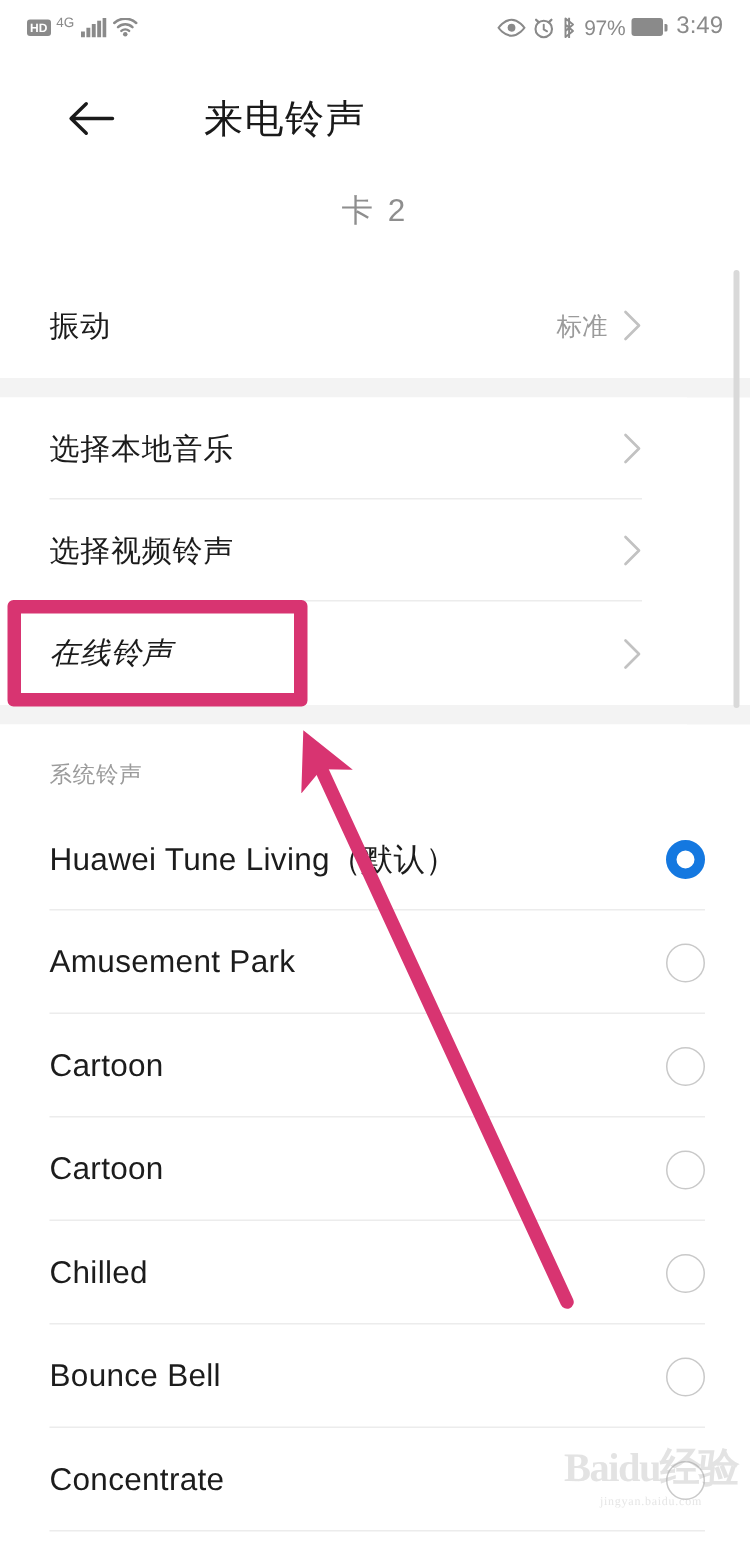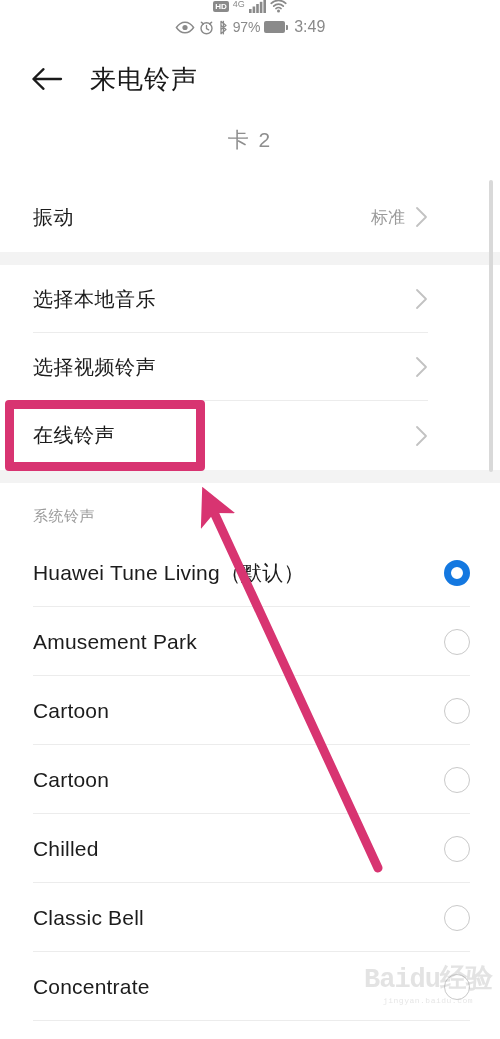--- a/index.html
+++ b/index.html
@@ -15,21 +15,20 @@
     background:#ffffff;
   }
 
   
   .statusbar {
     position:absolute; top:0; left:0;
     width:500px; height:36px;
     display:flex; align-items:center;
     justify-content:space-between;
     padding:0 18px;
-    flex-direction:column;
   }
   .sb-left { display:flex; align-items:center; gap:4px; }
   .sb-right { display:flex; align-items:center; gap:4px; }
   .hd-badge {
     display:inline-block;
     font-size:8px; font-weight:bold; color:#ffffff;
     background:#8a8a8a;
     border-radius:2px;
     padding:1px 2px 1px 2px;
     line-height:9px;
@@ -60,21 +59,22 @@
     position:absolute; right:0; top:4px;
     width:2px; height:5px;
     background:#8a8a8a; border-radius:0 1px 1px 0;
   }
 
   
   .header {
     position:absolute; top:36px; left:0;
     width:448px; height:86px;
     display:flex; align-items:center;
-    padding-left:30px;
+    padding-left:44px;
+    gap:32px;
   }
   .back-arrow {
     width:34px; height:34px;
     display:flex; align-items:center; justify-content:center;
     cursor:pointer;
   }
   .page-title {
     font-size:26px; color:#1a1a1a;
     margin-left:26px; letter-spacing:1px;
   }
@@ -190,21 +190,21 @@
     box-sizing:border-box;
   }
 
   
   .watermark {
     position:absolute;
     right:8px; bottom:34px;
     font-size:27px; font-weight:bold;
     color:rgba(168,168,168,0.32);
     letter-spacing:-1px;
-    font-family:Liberation Mono, monospace;
+    font-family:Liberation Serif, serif;
   }
   .watermark small {
     display:block;
     font-size:8px; font-weight:normal;
     letter-spacing:0.5px;
     text-align:center;
     color:rgba(168,168,168,0.30);
   }
 </style>
 </head>
@@ -306,21 +306,21 @@
     <div class="row" style="height:68px;">
       <span class="label">选择视频铃声</span>
       <span class="chev">
         <svg width="13" height="22" viewBox="0 0 13 22">
           <path d="M2 2l9 9-9 9" stroke="#c2c2c2" stroke-width="1.8" fill="none" stroke-linecap="round" stroke-linejoin="round"></path>
         </svg>
       </span>
       <span class="divider"></span>
     </div>
 
-    <div class="row" style="height:69px;">
+    <div class="row" style="height:69px;font-style:italic;">
       <span class="label">在线铃声</span>
       <span class="chev">
         <svg width="13" height="22" viewBox="0 0 13 22">
           <path d="M2 2l9 9-9 9" stroke="#c2c2c2" stroke-width="1.8" fill="none" stroke-linecap="round" stroke-linejoin="round"></path>
         </svg>
       </span>
     </div>
   </div>
 
   <div class="gap" style="top:470px; height:13px;"></div>
@@ -354,21 +354,21 @@
         <span class="tone-div"></span>
       </div>
 
       <div class="tone-row">
         <span class="tname">Chilled</span>
         <span class="radio"></span>
         <span class="tone-div"></span>
       </div>
 
       <div class="tone-row">
-        <span class="tname">Classic Bell</span>
+        <span class="tname">Bounce Bell</span>
         <span class="radio"></span>
         <span class="tone-div"></span>
       </div>
 
       <div class="tone-row">
         <span class="tname">Concentrate</span>
         <span class="radio"></span>
         <span class="tone-div"></span>
       </div>
 

